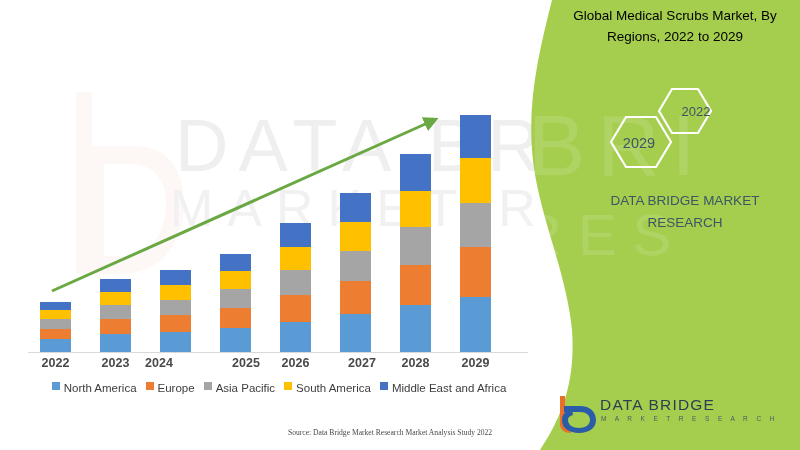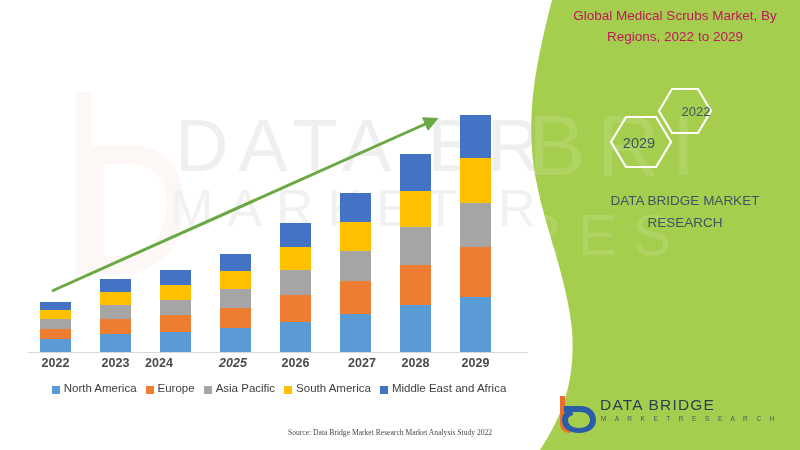--- a/index.html
+++ b/index.html
@@ -60,21 +60,21 @@
     inset: 0;
     pointer-events: none;
   }
   .gp-title {
     position: absolute;
     left: 556px;
     top: 6px;
     width: 238px;
     text-align: center;
     font-size: 13.5px;
-    color: #be185d;
+    color: #000000;
     line-height: 1.55;
   }
   .hex-label {
     position: absolute;
     color: #3d5666;
     font-weight: normal;
     text-align: center;
   }
   .hex-2029 {
     left: 612px;
@@ -187,21 +187,21 @@
     width: 510px;
     display: flex;
     justify-content: center;
     align-items: center;
     gap: 9px;
     font-size: 11.5px;
     color: #3d3d3d;
   }
   .legend-item {
     display: flex;
-    align-items: flex-end;
+    align-items: flex-start;
     gap: 4px;
     white-space: nowrap;
   }
   .legend-swatch {
     width: 8px;
     height: 8px;
     flex: 0 0 auto;
   }
 
   
@@ -334,21 +334,21 @@
         </marker>
       </defs>
       <line x1="52" y1="196" x2="432" y2="26" stroke="#6aa844" stroke-width="3" marker-end="url(#arrowhead)"></line>
     </svg>
   </div>
 
   <div class="xlabels" id="xlabels">
       <div class="xlabel" style="left: 25.5px;">2022</div>
       <div class="xlabel" style="left: 85.5px;">2023</div>
       <div class="xlabel" style="left: 129px;">2024</div>
-      <div class="xlabel" style="left: 203px; font-style: italic;">2025</div>
+      <div class="xlabel" style="left: 216px;">2025</div>
       <div class="xlabel" style="left: 265.5px;">2026</div>
       <div class="xlabel" style="left: 332px;">2027</div>
       <div class="xlabel" style="left: 385.5px;">2028</div>
       <div class="xlabel" style="left: 445.5px;">2029</div>
     </div>
 
   <div class="legend" id="legend">
       <div class="legend-item">
         <span class="legend-swatch" style="background: rgb(91, 155, 213);"></span>
         <span>North America</span>

